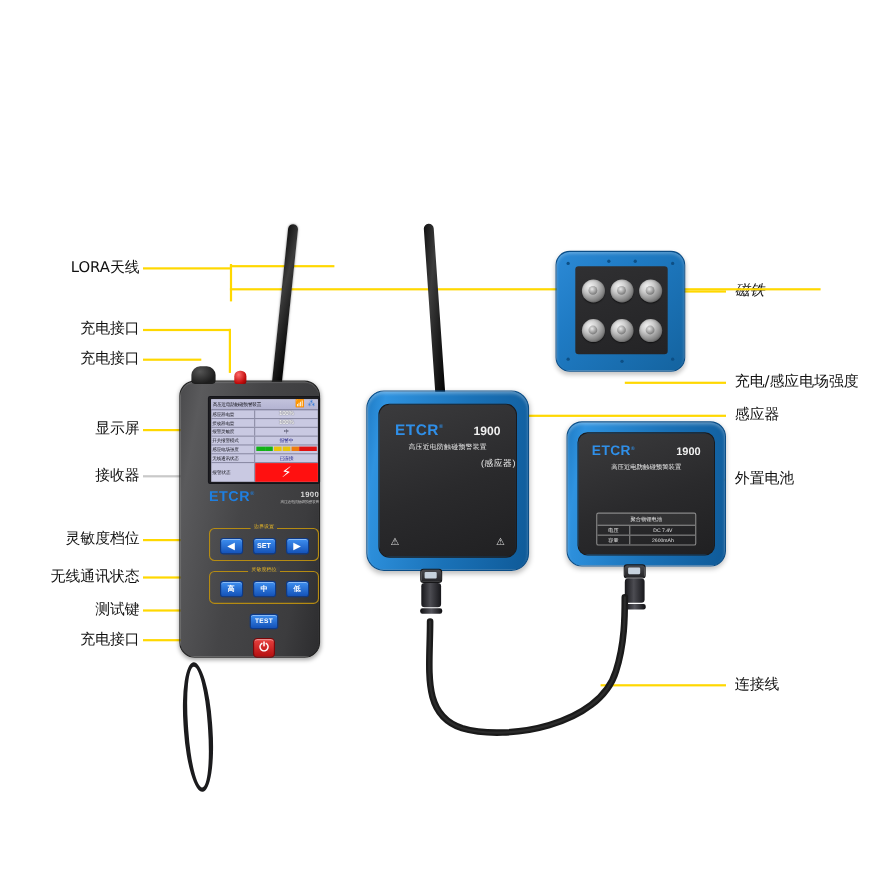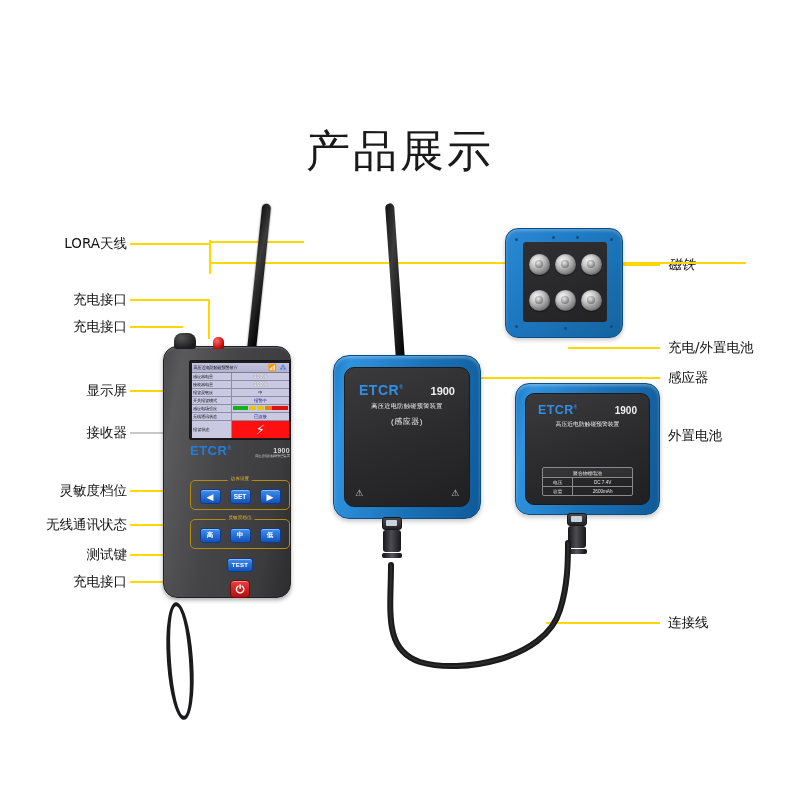--- a/index.html
+++ b/index.html
@@ -176,21 +176,21 @@
     background: linear-gradient(160deg,#3b3b3d,#2a2a2c 55%,#202022);
     border-radius: 10px;
     border: 1px solid #1b1b1d;
     color: #e9e9e9;
   }
   .sn-brandline { display: flex; align-items: baseline; justify-content: space-between; padding: 14px 14px 0; }
   .sn-brandline .etcr { font-size: 14px; font-weight: bold; color: #2f8fe8; letter-spacing: .5px; }
   .sn-brandline .etcr sup { font-size: 5px; vertical-align: super; }
   .sn-brandline .model { font-size: 11px; font-weight: bold; color: #f0f0f0; }
   .sn-desc { text-align: center; font-size: 6.2px; color: #ededed; margin-top: 4px; letter-spacing: .3px; }
-  .sn-sub  { text-align: center; font-size: 8px; color: #f2f2f2; margin-top: 5px; letter-spacing: .5px; }
+  .sn-sub  { text-align: right; font-size: 8px; color: #f2f2f2; margin-top: 5px; letter-spacing: .5px; }
   .warn-l, .warn-r { position: absolute; bottom: 8px; font-size: 9px; color: #d8d8d8; }
   .warn-l { left: 10px; } .warn-r { right: 10px; }
 
   
   .conn { position: absolute; width: 20px; }
   .conn .cap {
     width: 20px; height: 13px; background: linear-gradient(180deg,#4a4a4e,#232326);
     border-radius: 3px; border: 1px solid #161618;
   }
   .conn .cap .chip { position:absolute; left:4px; top:2.5px; width:11px; height:6px; background:#c7d2dd; border-radius:1px; }
@@ -259,34 +259,33 @@
   .mg-conn { position: absolute; left: 49px; top: 108px; width: 20px; }
 
   
   #cable-layer { position: absolute; left: 0; top: 0; width: 800px; height: 800px; pointer-events: none; }
 </style>
 </head>
 <body>
 
 <div id="stage">
 
-  <div class="page-title">产品展示</div>
 
   <div class="callout right-align" style="left:32px; top:237px; width:95px;">LORA天线</div>
   <div class="callout right-align" style="left:22px; top:293px; width:105px;">充电接口</div>
   <div class="callout right-align" style="left:32px; top:320px; width:95px;">充电接口</div>
   <div class="callout right-align" style="left:45px; top:384px; width:82px;">显示屏</div>
   <div class="callout right-align" style="left:45px; top:426px; width:82px;">接收器</div>
   <div class="callout right-align" style="left:22px; top:484px; width:105px;">灵敏度档位</div>
   <div class="callout right-align" style="left:22px; top:518px; width:105px;">无线通讯状态</div>
   <div class="callout right-align" style="left:45px; top:548px; width:82px;">测试键</div>
   <div class="callout right-align" style="left:32px; top:575px; width:95px;">充电接口</div>
 
   <div class="callout" style="left:668px; top:258px;font-style:italic;">磁铁</div>
-  <div class="callout" style="left:668px; top:341px;">充电/外置电池</div>
+  <div class="callout" style="left:668px; top:341px;">充电/感应电场强度</div>
   <div class="callout" style="left:668px; top:371px;">感应器</div>
   <div class="callout" style="left:668px; top:429px;">外置电池</div>
   <div class="callout" style="left:668px; top:616px;">连接线</div>
 
   <div class="leader h" style="left:130px; top:243px; width:80px;"></div>
   <div class="leader v" style="left:209px; top:240px; height:34px;"></div>
   <div class="leader h" style="left:209px; top:241px; width:95px;"></div>
   <div class="leader h" style="left:209px; top:262px; width:537px;"></div>
 
   <div class="leader h" style="left:130px; top:299px; width:80px;"></div>

